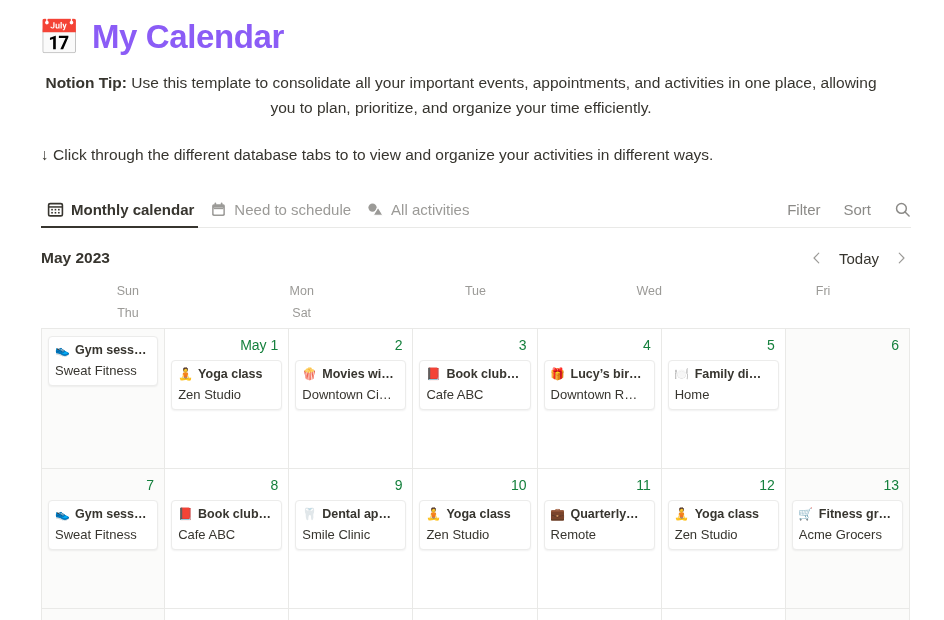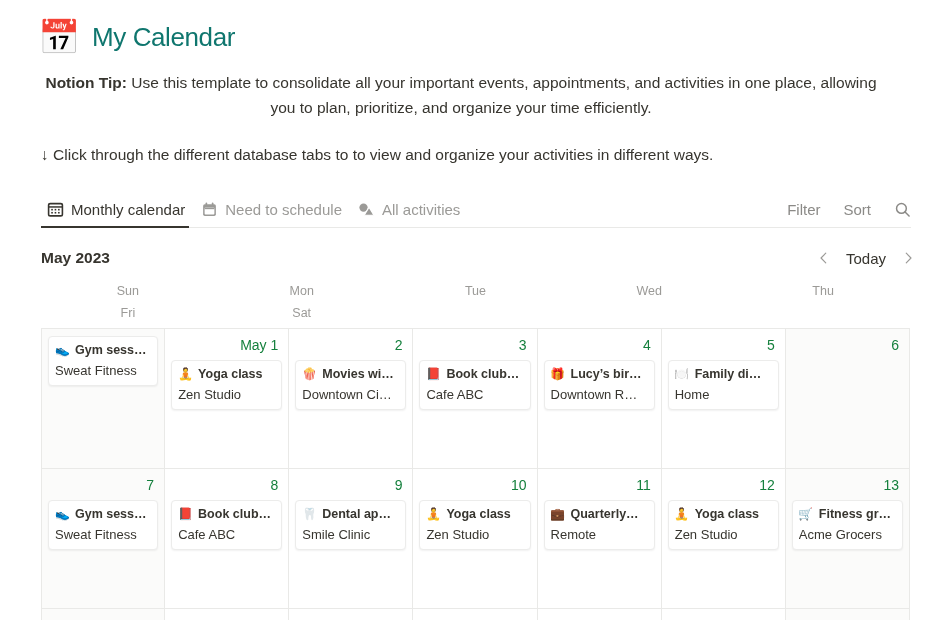--- a/index.html
+++ b/index.html
@@ -18,24 +18,24 @@
     display: flex; align-items: center;
     padding: 18px 0 0 41px;
     gap: 13px;
   }
   .title-emoji {
     font-size: 34px; line-height: 1;
     width: 38px; height: 38px;
     display: flex; align-items: center; justify-content: center;
   }
   .page-title {
-    font-size: 26px;
-    font-weight: normal;
+    font-size: 33px;
+    font-weight: bold;
     letter-spacing: -0.4px;
-    color: #0f766e;
+    color: #8b5cf6;
     line-height: 1.1;
   }
 
   .tip {
     margin: 14px 41px 0 41px;
     font-size: 15.5px;
     line-height: 25px;
     color: #37352f;
     max-width: 840px;
     text-align: center;
@@ -62,42 +62,42 @@
   .tabs { display: flex; align-items: flex-end; gap: 0; }
   .tab {
     display: flex; align-items: center; gap: 7px;
     padding: 0 10px 9px 6px;
     font-size: 15px;
     color: #9b9a97;
     cursor: pointer;
     position: relative;
     white-space: nowrap;
   }
-  .tab.active { color: #37352f; font-weight: normal; }
+  .tab.active { color: #37352f; font-weight: bold; }
   .tab.active::after {
     content: "";
     position: absolute;
     left: 0; right: 6px; bottom: -1px;
     height: 2px;
     background: #37352f;
   }
   .tab .ic { width: 17px; height: 17px; display: block; flex: 0 0 auto; }
 
   .tools { display: flex; align-items: center; gap: 23px; padding-bottom: 9px; }
   .tool {
     font-size: 15px;
     color: #8b8a87;
     cursor: pointer;
   }
   .tool-icon { width: 17px; height: 17px; display: block; cursor: pointer; }
 
   
   .monthbar {
     position: absolute;
-    left: 41px; right: 27px; top: 240px;
+    left: 41px; right: 34px; top: 240px;
     height: 36px;
     display: flex; align-items: center; justify-content: space-between;
   }
   .month-label { font-size: 15.5px; font-weight: bold; color: #37352f; }
   .nav { display: flex; align-items: center; gap: 11px; }
   .nav-btn {
     width: 18px; height: 18px;
     display: flex; align-items: center; justify-content: center;
     cursor: pointer; color: #9b9a97;
   }
@@ -257,22 +257,22 @@
       </span>
     </div>
   </div>
 
   <div class="cal">
     <div class="dow-row" id="dow-row">
         <div class="dow">Sun</div>
         <div class="dow">Mon</div>
         <div class="dow">Tue</div>
         <div class="dow">Wed</div>
+        <div class="dow">Fri</div>
         <div class="dow">Thu</div>
-        <div class="dow">Fri</div>
         <div class="dow">Sat</div>
       </div>
     <div class="grid" id="weeks">
         <div class="week">
           <div class="cell weekend">
             <div class="event">
               <div class="ev-title">
                 <span class="ev-emoji">👟</span>
                 <span class="ev-name">Gym sess…</span>
               </div>

